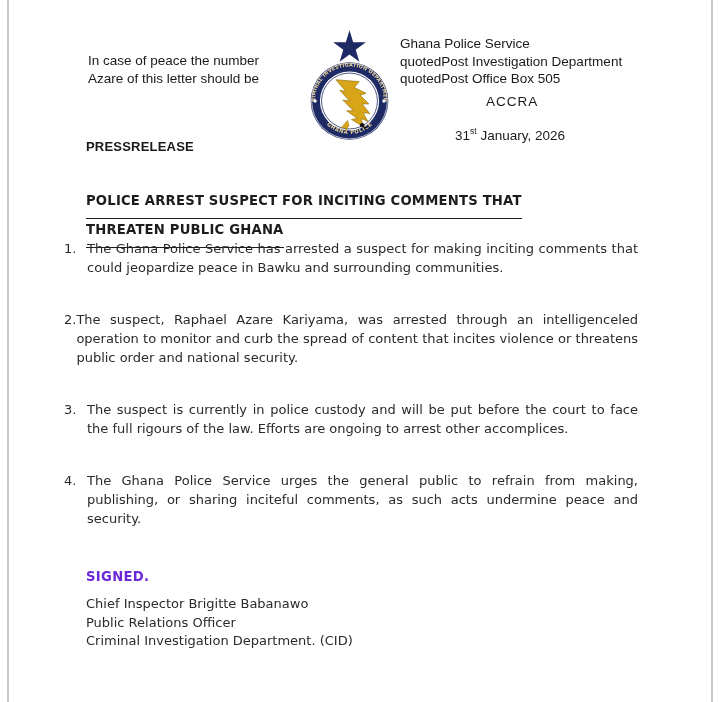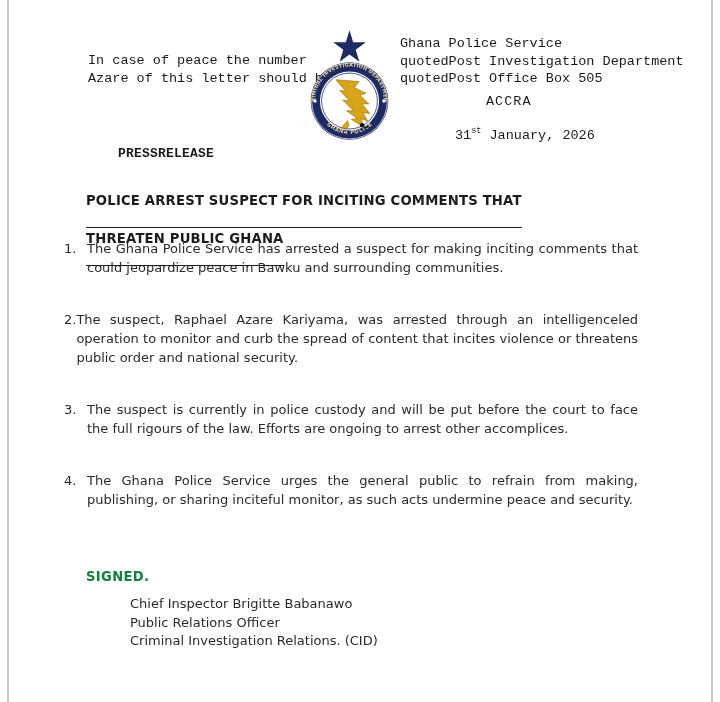--- a/index.html
+++ b/index.html
@@ -6,53 +6,53 @@
   html,body { background:#ffffff; }
   .page {
     position:relative; width:720px; height:702px;
     background:#ffffff; overflow:hidden;
     font-family:"DejaVu Sans", sans-serif; color:#2a2a2a;
   }
   .edge { position:absolute; top:0; bottom:0; width:2px; background:#c9c9c9; }
   .edge.left  { left:7px; }
   .edge.right { left:711px; }
 
-  .serif { font-family:Liberation Mono, monospace; font-size:13.5px; color:#1a1a1a; }
+  .serif { font-family:Liberation Sans, sans-serif; font-size:13.5px; color:#1a1a1a; }
 
   .reply-note   { position:absolute; left:88px; top:52px; line-height:17.5px; }
   .our-ref      { position:absolute; left:86px; top:106px; }
-  .press-release{ position:absolute; left:86px; top:146px; font-weight:bold; font-size:13px; letter-spacing:.2px;margin-left:32px; }
+  .press-release{ position:absolute; left:86px; top:139px; font-weight:bold; font-size:13px; letter-spacing:.2px; }
 
   .logo { position:absolute; left:301px; top:27px; width:97px; height:116px; }
   .logo svg { width:100%; height:100%; display:block; }
 
   .org-block { position:absolute; left:400px; top:35px; line-height:17.5px; }
   .accra     { position:absolute; left:486px; top:94px; letter-spacing:1px; }
   .date-line { position:absolute; left:443px; top:126px;margin-left:12px; }
   .date-line sup { font-size:8.5px; }
 
   .doc-title {
     position:absolute; left:86px; top:190px; width:560px;
     font-weight:bold; font-size:13.2px; line-height:21px;
     color:#1c1c1c; letter-spacing:.2px;
   }
   .doc-title .tline { display:block; }
   .doc-title .tline span {
-    display:inline-block; border-bottom:1.6px solid #1c1c1c; padding-bottom:16px;
+    display:inline-block; border-bottom:1.6px solid #1c1c1c; padding-bottom:7px;
   }
 
   .body-list { position:absolute; left:64px; top:239px; width:574px; font-size:13px; line-height:19px; }
   .item { display:flex; margin-bottom:33px; }
   .item .num { flex:none; width:15px; margin-right:8px; }
   .item.tight .num { width:auto; margin-right:0; }
   .item .txt { flex:1; text-align:justify; }
 
   .signature { position:absolute; left:86px; top:569px; font-size:13px; }
-  .signed-label { font-weight:bold; font-size:13.2px; letter-spacing:.3px; margin-bottom:11px; color:#15803d; }
-  .sig-lines { line-height:18.5px;margin-left:44px; }
+  .signed-label { font-weight:bold; font-size:13.2px; letter-spacing:.3px; margin-bottom:11px; color:#6d28d9; }
+  .sig-lines { line-height:18.5px; }
 </style>
 </head>
 <body>
 
 <div class="page">
   <div class="edge left"></div>
   <div class="edge right"></div>
 
   <div class="reply-note serif">
     <div>In case of peace the number</div>
@@ -114,25 +114,25 @@
     <div class="item tight">
       <span class="num">2.</span>
       <div class="txt">The suspect, Raphael Azare Kariyama, was arrested through an intelligenceled operation to monitor and curb the spread of content that incites violence or threatens public order and national security.</div>
     </div>
     <div class="item">
       <span class="num">3.</span>
       <div class="txt">The suspect is currently in police custody and will be put before the court to face the full rigours of the law. Efforts are ongoing to arrest other accomplices.</div>
     </div>
     <div class="item">
       <span class="num">4.</span>
-      <div class="txt">The Ghana Police Service urges the general public to refrain from making, publishing, or sharing inciteful monitor, as such acts undermine peace and security.</div>
+      <div class="txt">The Ghana Police Service urges the general public to refrain from making, publishing, or sharing inciteful comments, as such acts undermine peace and security.</div>
     </div>
   </div>
 
   <div class="signature">
     <div class="signed-label">SIGNED.</div>
     <div class="sig-lines">
       <div>Chief Inspector Brigitte Babanawo</div>
       <div>Public Relations Officer</div>
-      <div>Criminal Investigation Relations. (CID)</div>
+      <div>Criminal Investigation Department. (CID)</div>
     </div>
   </div>
 </div>
 
 </body></html>

